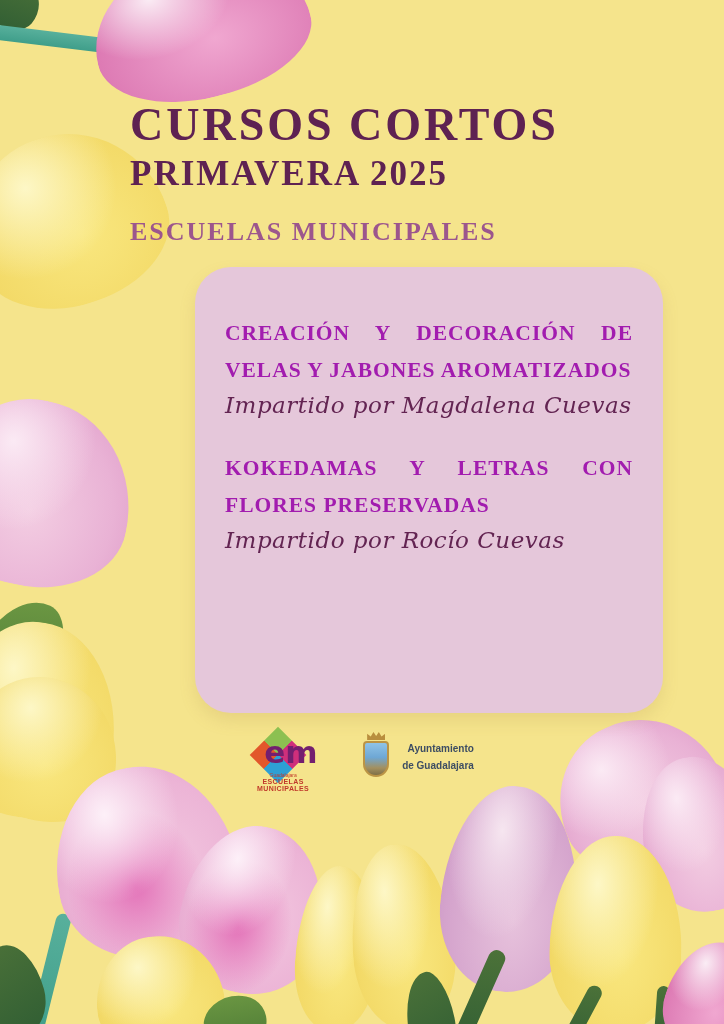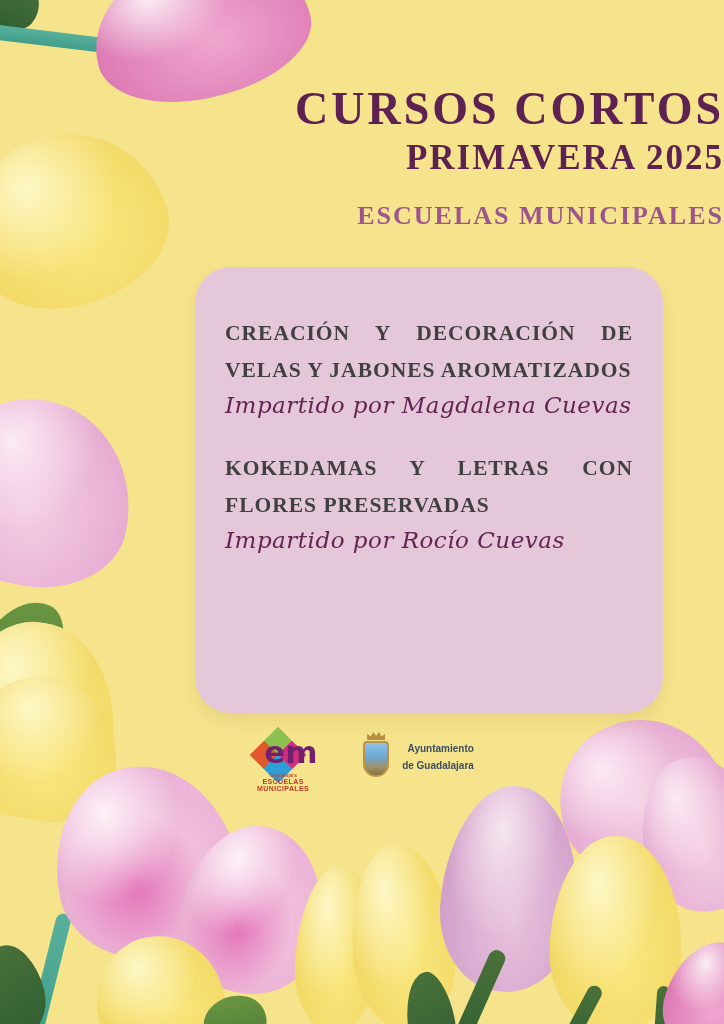--- a/index.html
+++ b/index.html
@@ -28,36 +28,36 @@
      radial-gradient(ellipse at 40% 22%, #f6e6f0 0%, rgba(246,230,240,0) 48%),
      radial-gradient(ellipse at 55% 65%, #e7c2dc 0%, #d4a3cc 65%, #c48cbd 100%);}
   .t-yellow{background:
      radial-gradient(ellipse at 35% 25%, #fdf7c6 0%, rgba(253,247,198,0) 50%),
      radial-gradient(ellipse at 55% 60%, #f9e77f 0%, #f3da68 65%, #e9cc55 100%);}
   .g-teal{background:linear-gradient(180deg,#58b09c,#3f9e8a);}
   .g-mid{background:linear-gradient(160deg,#6f9a44,#4c7a35);}
   .g-dark{background:linear-gradient(160deg,#4c7239,#2f5d33);}
 
   
-  .title-stack{position:absolute;left:130px;top:84px;width:594px;text-align:right;}
+  .title-stack{position:absolute;left:130px;top:100px;width:594px;text-align:left;}
   .title{font-size:46px;line-height:50px;font-weight:bold;letter-spacing:3px;color:#5e2252;margin:0;}
   .subtitle{font-size:35px;line-height:38px;font-weight:bold;letter-spacing:2px;color:#5e2252;margin:5px 0 0 0;}
   .tagline{font-size:26px;line-height:28px;font-weight:bold;letter-spacing:2px;color:#9c568d;margin:25px 0 0 0;}
 
   
   .panel{
     position:absolute;left:195px;top:267px;width:468px;height:446px;
     background:#e5c7da;border-radius:36px;box-sizing:border-box;
     padding:48px 30px 0 30px;
     box-shadow:0 8px 16px rgba(170,140,80,.18);
   }
   .course{margin-bottom:29px;}
   .course-name{
     font-size:21.5px;line-height:37px;font-weight:bold;letter-spacing:1px;
-    color:#404040;text-align:justify;
+    color:#a21caf;text-align:justify;
   }
   .course-instructor{
     font-size:23px;line-height:32px;font-style:italic;color:#632452;
     font-family:"DejaVu Serif","Liberation Serif",serif;letter-spacing:.5px;
   }
 
   
   .footer{position:absolute;left:0;top:731px;width:724px;display:flex;justify-content:center;align-items:flex-start;gap:44px;}
   .em-logo{position:relative;width:66px;height:58px;}
   .em-diamond{position:absolute;left:8px;top:4px;width:40px;height:40px;transform:rotate(45deg);

